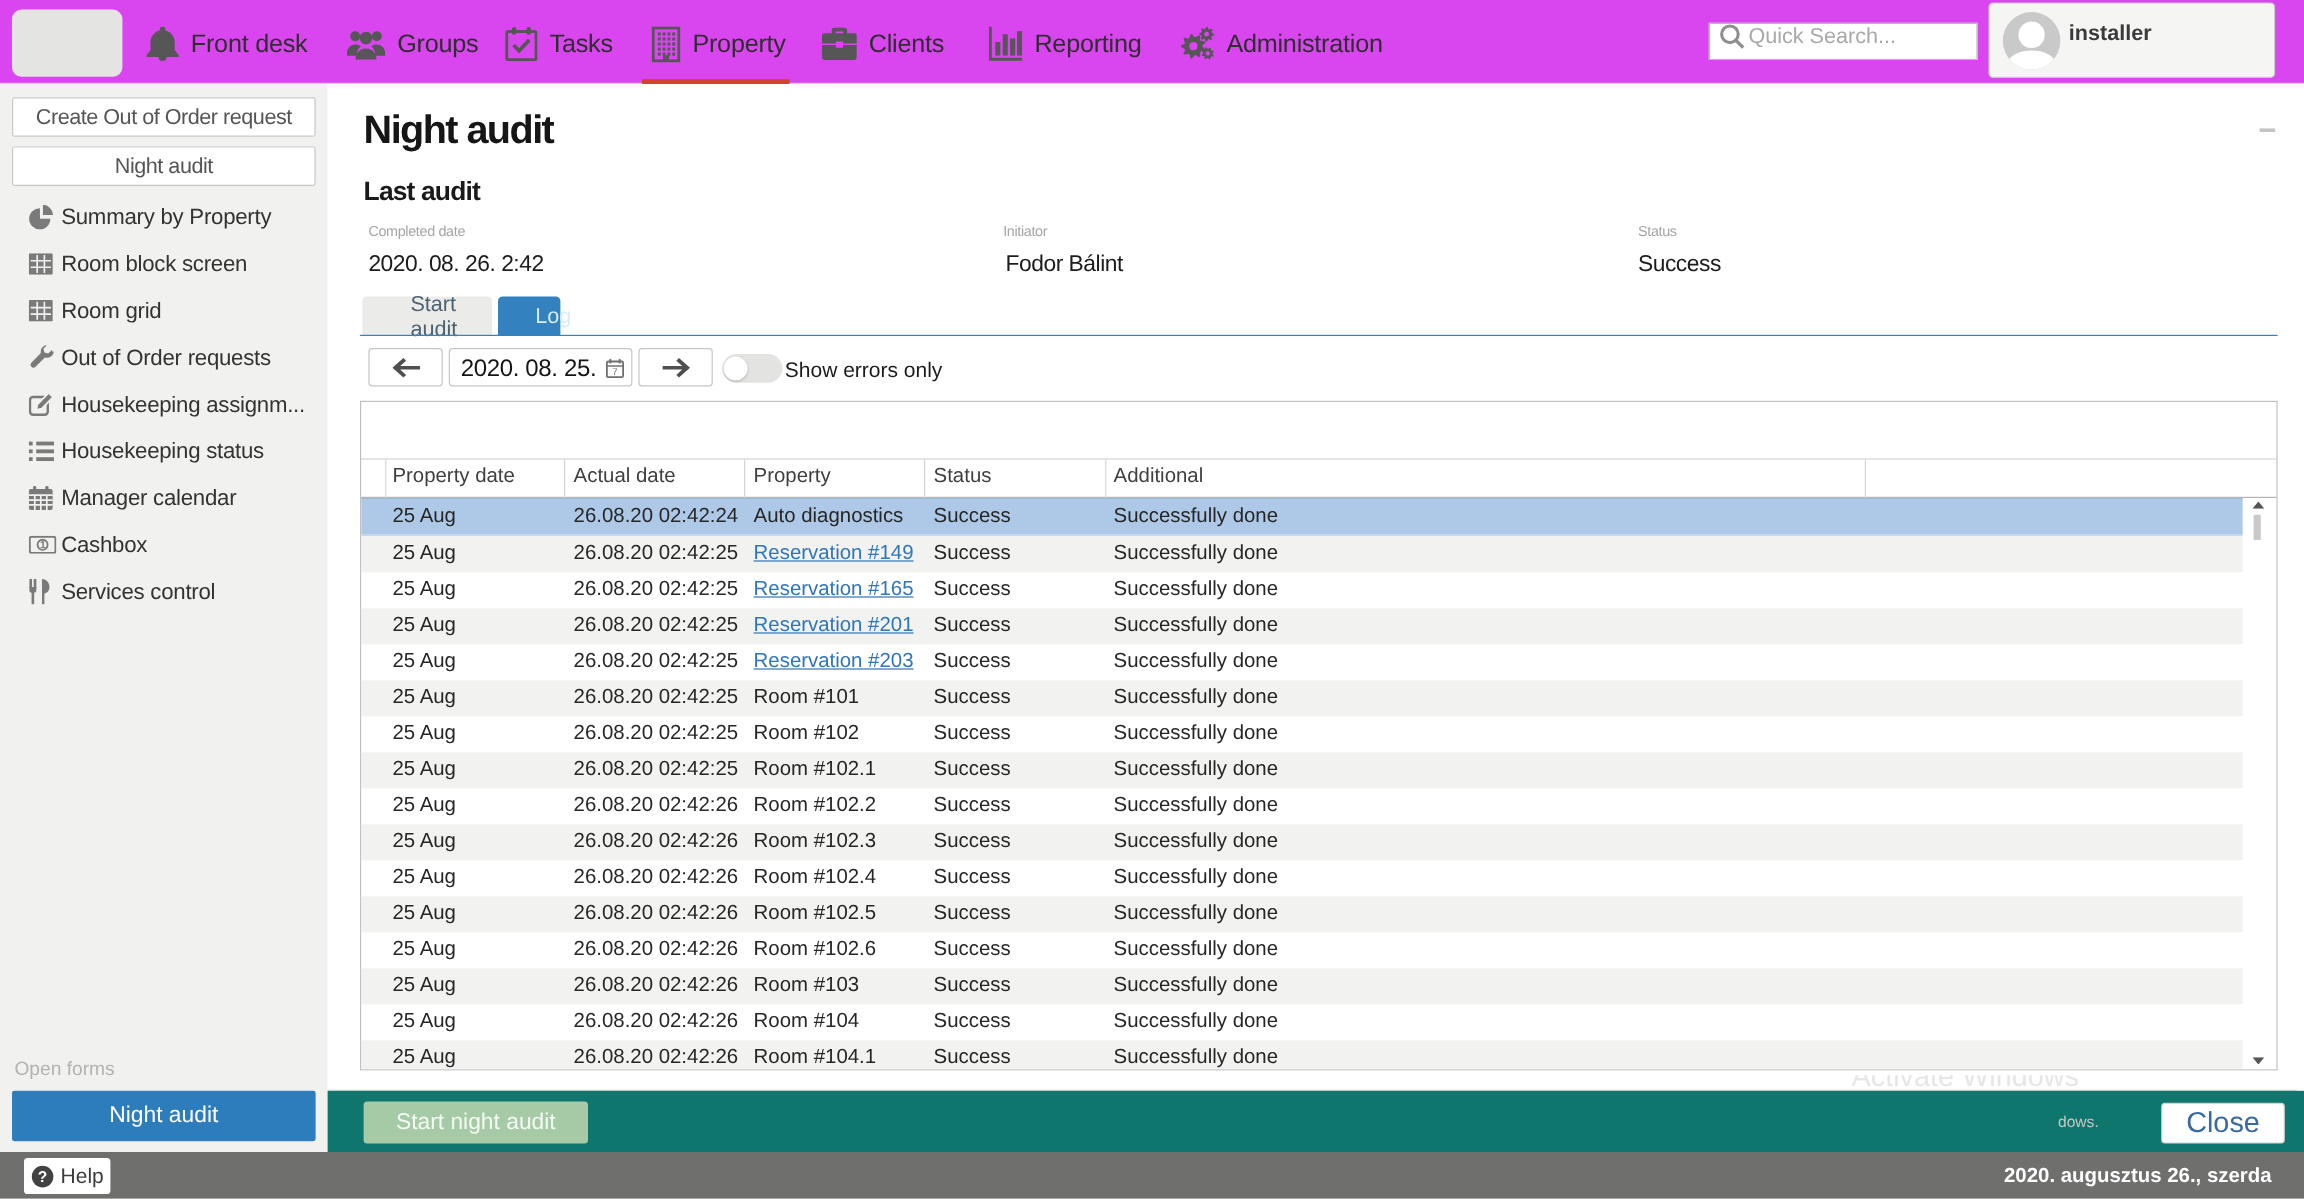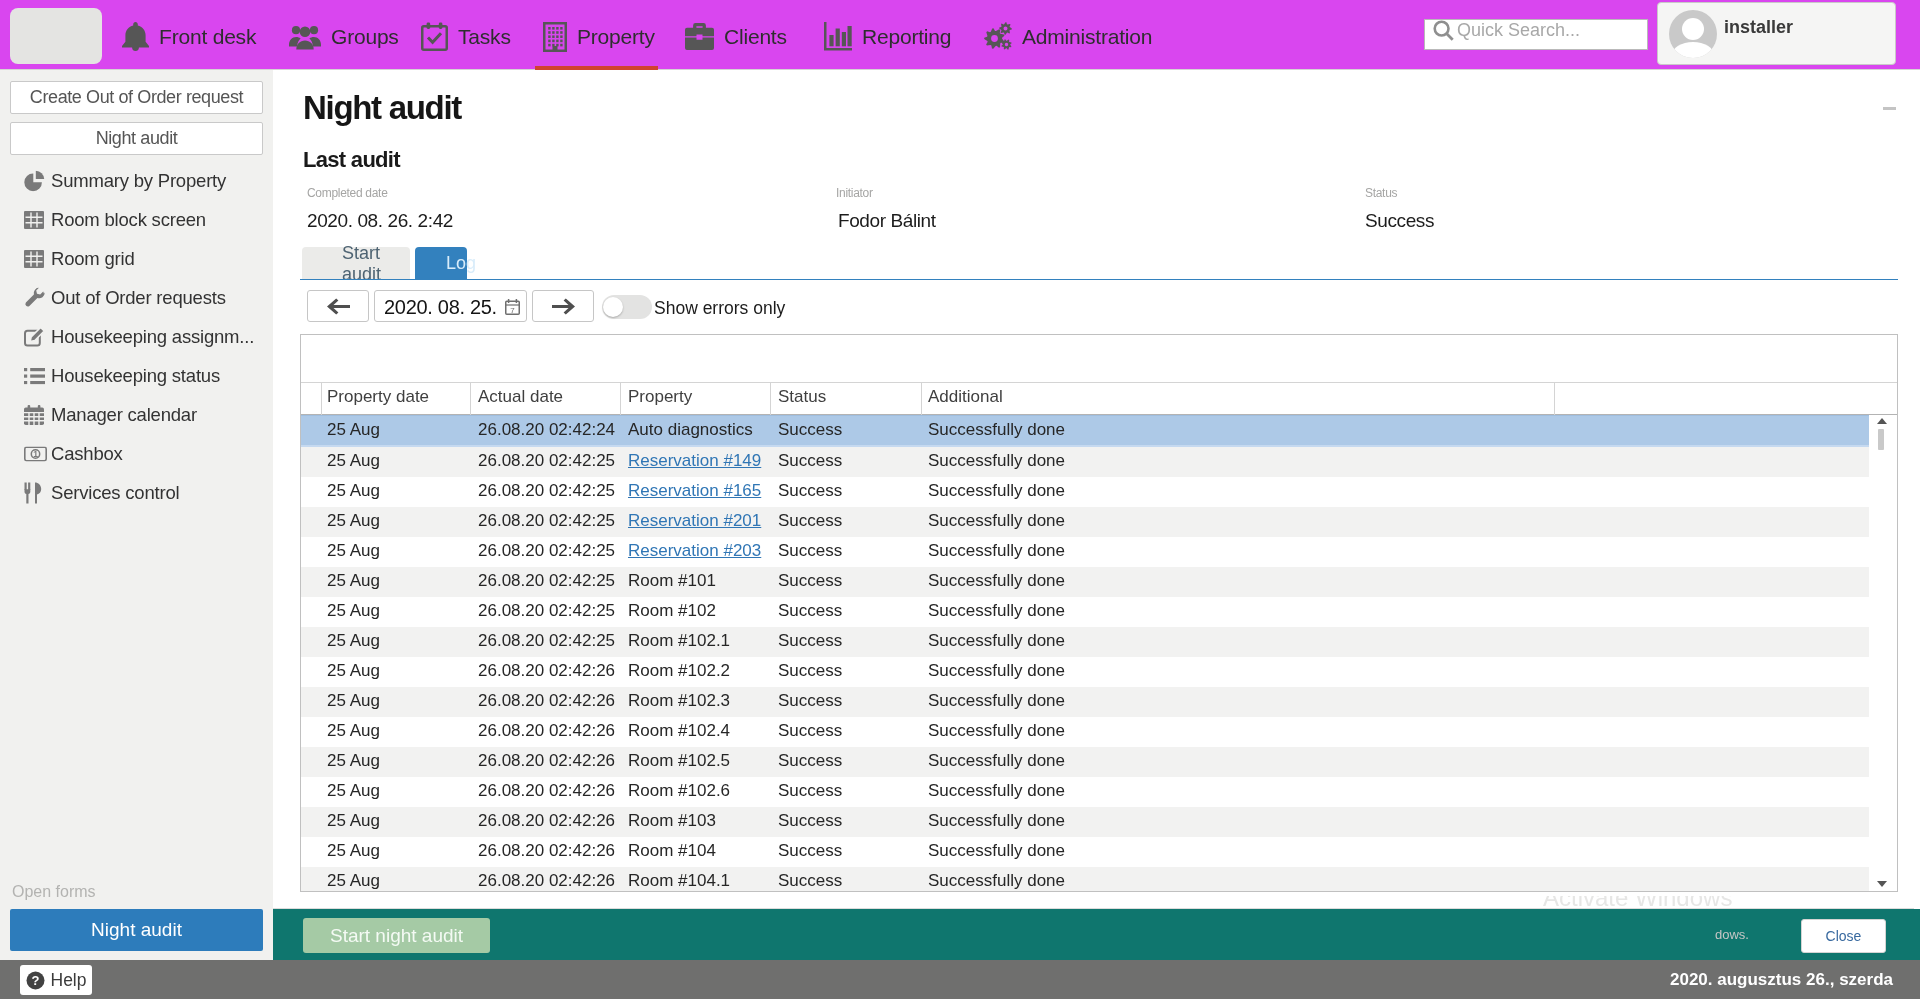--- a/index.html
+++ b/index.html
@@ -63,21 +63,21 @@
 #sb-thumb { position:absolute; left:8px; top:14px; width:6px; height:21px; background:#c9c9c9; border-radius:1px; }
 #sb-up { position:absolute; left:7px; top:3px; } #sbar svg { display:block; }
 #sb-dn { position:absolute; left:7px; top:466px; }
 
 
 #divider { position:absolute; left:273px; top:908px; width:1641px; height:1px; background:#dcdcdb; }
 #btnbar { position:absolute; left:273px; top:909px; width:1647px; height:51px; background:#0f766e; }
 #greenbtn { position:absolute; left:30px; top:9px; width:187px; height:35px; background:#a5caa5; border-radius:3px; color:#f4faf4; font-size:19px; display:flex; align-items:center; justify-content:center; }
 #prelim { position:absolute; left:224px; top:9px; width:226px; height:35px; background:#fff; border:1px solid #c9c9c9; border-radius:3px; color:#333; font-size:19px; display:flex; align-items:center; justify-content:center; gap:9px; }
 #wm { position:absolute; left:1442px; top:18px; font-size:13px; color:#c6c6c5;text-align:right; }
-#closebtn { position:absolute; left:1528px; top:10px; width:85px; height:34px; background:#fff; border:1px solid #d4d4d3; border-radius:3px; color:#38699f; font-size:14px; display:flex; align-items:center; justify-content:center; }
+#closebtn { position:absolute; left:1528px; top:10px; width:103px; height:34px; background:#fff; border:1px solid #d4d4d3; border-radius:3px; color:#38699f; font-size:24px; display:flex; align-items:center; justify-content:center; }
 
 
 #footer { position:absolute; left:0; top:960px; width:1920px; height:39px; background:#6f6f6e; }
 #helpbtn { position:absolute; left:20px; top:5px; width:72px; height:30px; background:#fff; border-radius:3px; display:flex; align-items:center; justify-content:center; gap:6px; font-size:17.5px; color:#3c3c3c; }
 #fdate { position:absolute; right:27px; top:10px; font-size:17px; font-weight:bold; color:#fff; }
 </style>
 </head>
 <body>
 
 <div id="nav">

